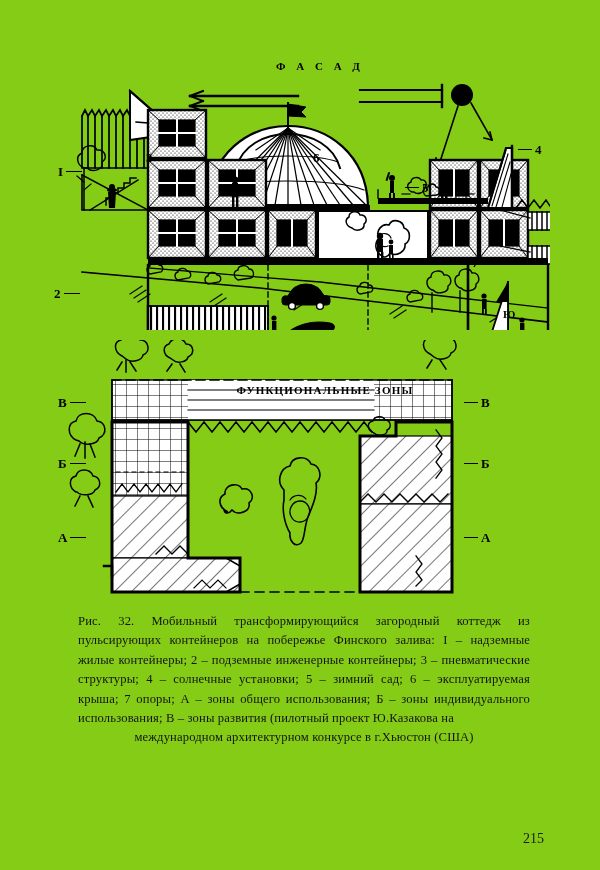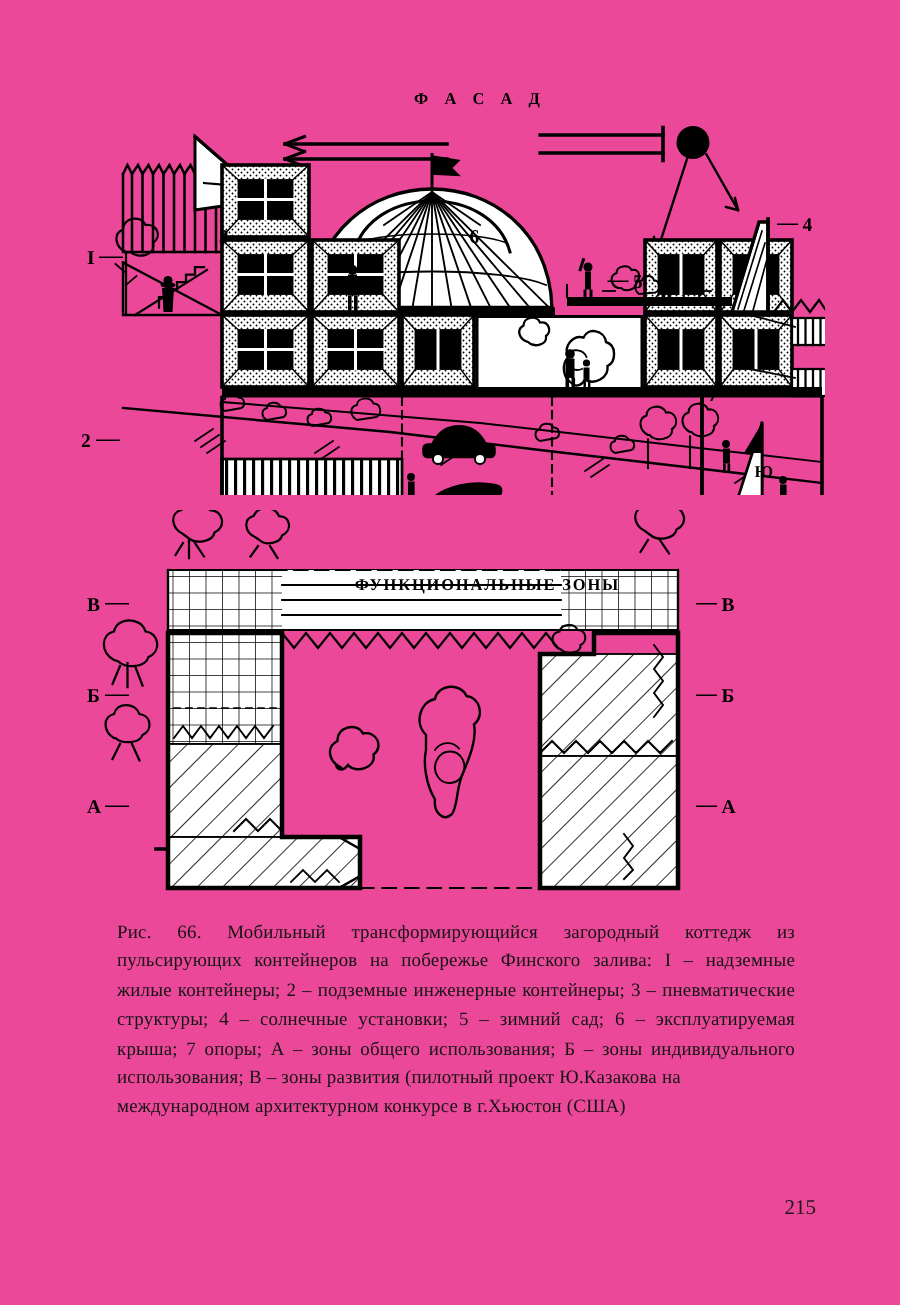--- a/index.html
+++ b/index.html
@@ -11,21 +11,21 @@
     width: 600px;
     height: 870px;
     position: relative;
     font-family: "Liberation Serif", serif;
     color: #000000;
     overflow: hidden;
   }
   #page {
     position: absolute;
     inset: 0;
-    background: #ec4899;
+    background: #84cc16;
     padding-left: 48px;
   }
 
   
   .fig {
     position: absolute;
   }
   #facade-figure { left: 60px; top: 50px; width: 490px; height: 280px; }
   #plan-figure   { left: 60px; top: 340px; width: 490px; height: 260px; }
 
@@ -75,26 +75,26 @@
     width: 452px;
     font-family: "Liberation Serif", serif;
     font-size: 12.6px;
     line-height: 19.4px;
     text-align: justify;
     letter-spacing: 0.15px;
     color: #141414;
   }
   #caption .lastline {
     display: block;
-    text-align: left;
+    text-align: center;
   }
   #page-number {
     position: absolute;
     right: 56px;
-    top: 798px;
+    top: 831px;
     font-family: "Liberation Serif", serif;
     font-size: 14px;
     color: #1a1a1a;
   }
   svg { display: block; }
   .scanink { filter: url(#roughen); }
 </style>
 </head>
 <body>
 
@@ -567,19 +567,19 @@
     <div class="callout with-dash" style="left:-2px; top:55px;">В</div>
     <div class="callout with-dash" style="left:-2px; top:116px;">Б</div>
     <div class="callout with-dash" style="left:-2px; top:190px;">А</div>
 
     <div class="callout dash-left" style="left:404px; top:55px;">В</div>
     <div class="callout dash-left" style="left:404px; top:116px;">Б</div>
     <div class="callout dash-left" style="left:404px; top:190px;">А</div>
   </div>
 
   <div id="caption">
-    <span>Рис. 66.</span>
+    <span>Рис. 32.</span>
     <span>Мобильный трансформирующийся загородный коттедж  из пульсирующих контейнеров на побережье Финского  залива: I – надземные жилые контейнеры; 2 – подземные инженерные контейнеры; 3 – пневматические структуры; 4 – солнечные установки; 5 – зимний сад; 6 – эксплуатируемая крыша;  7   опоры;  А – зоны общего использования; Б – зоны индивидуального использования; В – зоны развития (пилотный проект  Ю.Казакова  на</span>
     <span class="lastline">международном архитектурном конкурсе в г.Хьюстон (США)</span>
   </div>
 
   <div id="page-number">215</div>
 </div>
 
 </body></html>

